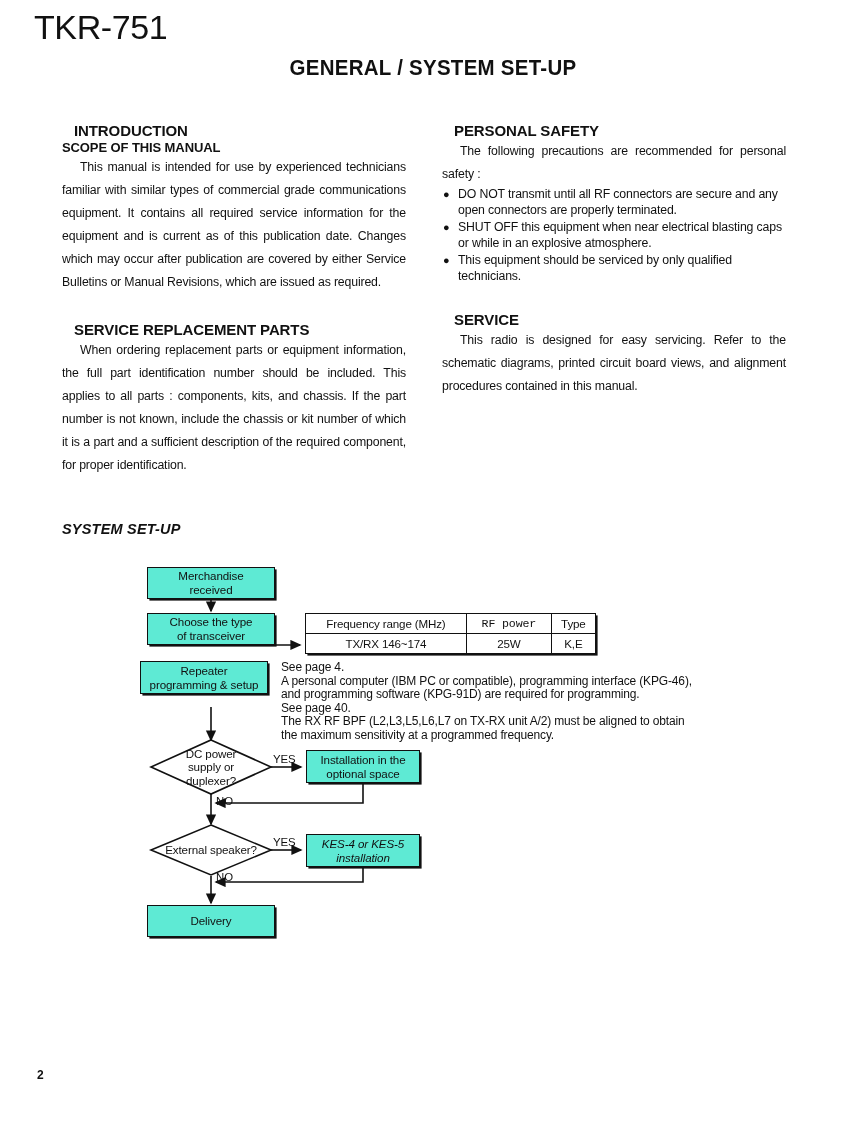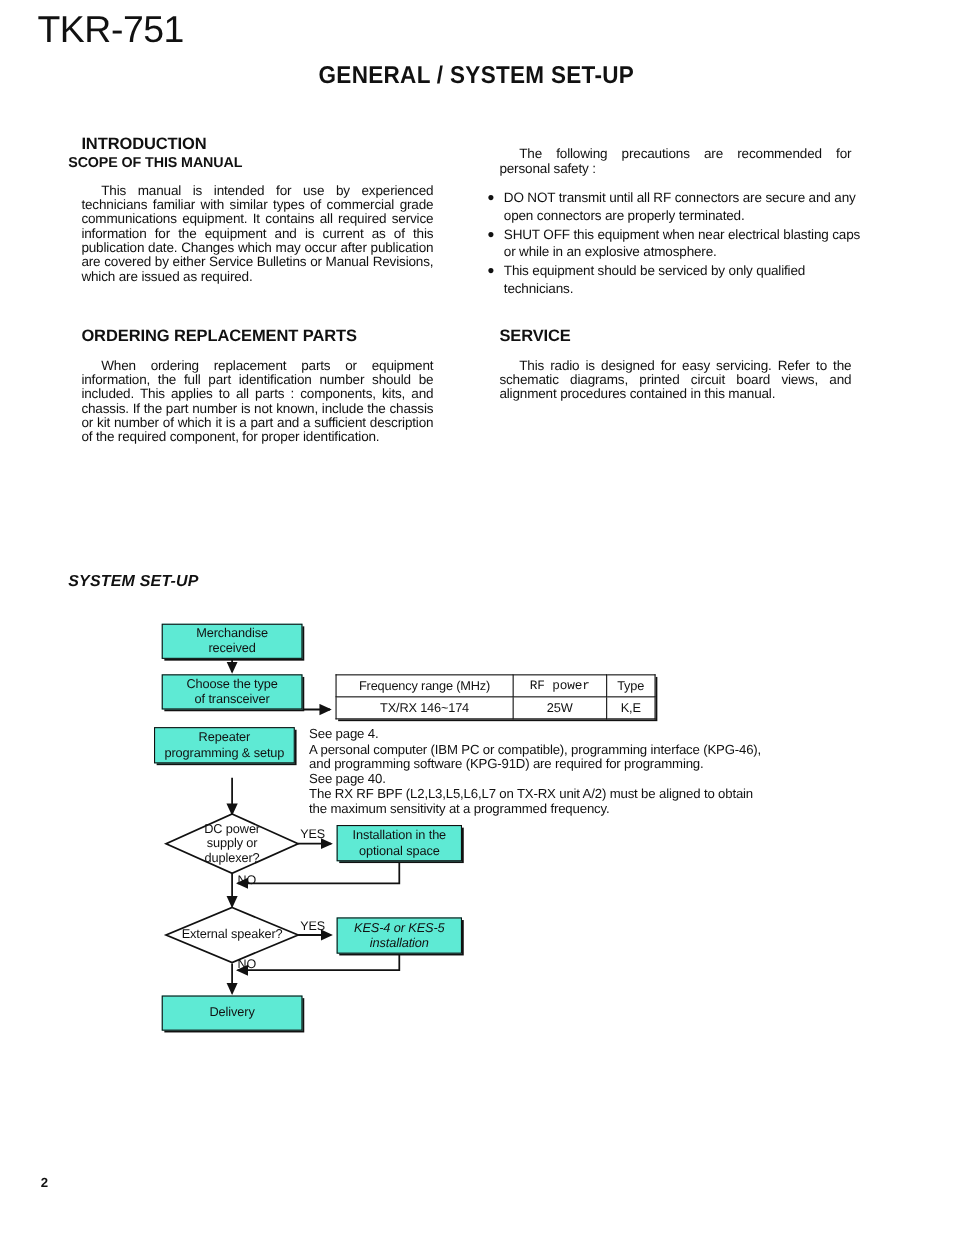--- a/index.html
+++ b/index.html
@@ -57,22 +57,22 @@
     letter-spacing: -0.1px;
   }
   .sub-head {
     font-size: 13px;
     font-weight: bold;
     margin: 0 0 1px 0;
     letter-spacing: -0.1px;
   }
   .body-text {
     font-size: 12.3px;
-    line-height: 13px;
-    margin: 12px;
+    line-height: 23px;
+    margin: 0;
     text-align: justify;
     text-justify: inter-word;
     letter-spacing: -0.15px;
   }
   .body-text.indent { text-indent: 18px; }
   .spacer-block { height: 27px; }
 
   ul.bullets {
     list-style: none;
     margin: 0;
@@ -193,25 +193,26 @@
 <body>
 
 <div id="model-title">TKR-751</div>
 <div id="page-heading">GENERAL / SYSTEM SET-UP</div>
 
 <div class="column" id="col-left">
   <h2 class="sec-head">INTRODUCTION</h2>
   <h3 class="sub-head">SCOPE OF THIS MANUAL</h3>
   <p class="body-text indent">This manual is intended for use by experienced technicians familiar with similar types of commercial grade communications equipment. It contains all required service information for the equipment and is current as of this publication date. Changes which may occur after publication are covered by either Service Bulletins or Manual Revisions, which are issued as required.</p>
   <div class="spacer-block"></div>
-  <h2 class="sec-head">ORDERING REPLACEMENT PARTS</h2>
+  <h2 class="sec-head">SERVICE REPLACEMENT PARTS</h2>
   <p class="body-text indent">When ordering replacement parts or equipment information, the full part identification number should be included. This applies to all parts : components, kits, and chassis. If the part number is not known, include the chassis or kit number of which it is a part and a sufficient description of the required component, for proper identification.</p>
 </div>
 
 <div class="column" id="col-right">
+  <h2 class="sec-head">PERSONAL SAFETY</h2>
   <p class="body-text indent">The following precautions are recommended for personal safety :</p>
   <ul class="bullets">
     <li><span class="dot">●</span><span>DO NOT transmit until all RF connectors are secure and any open connectors are properly terminated.</span></li>
     <li><span class="dot">●</span><span>SHUT OFF this equipment when near electrical blasting caps or while in an explosive atmosphere.</span></li>
     <li><span class="dot">●</span><span>This equipment should be serviced by only qualified technicians.</span></li>
   </ul>
   <div class="spacer-block"></div>
   <h2 class="sec-head">SERVICE</h2>
   <p class="body-text indent">This radio is designed for easy servicing. Refer to the schematic diagrams, printed circuit board views, and alignment procedures contained in this manual.</p>
 </div>

